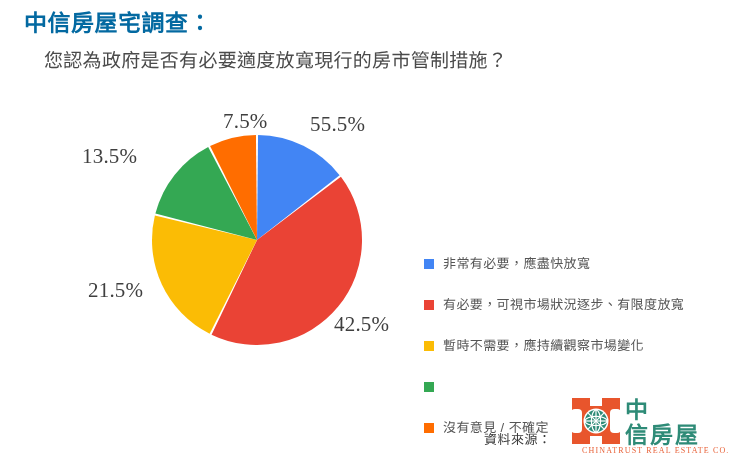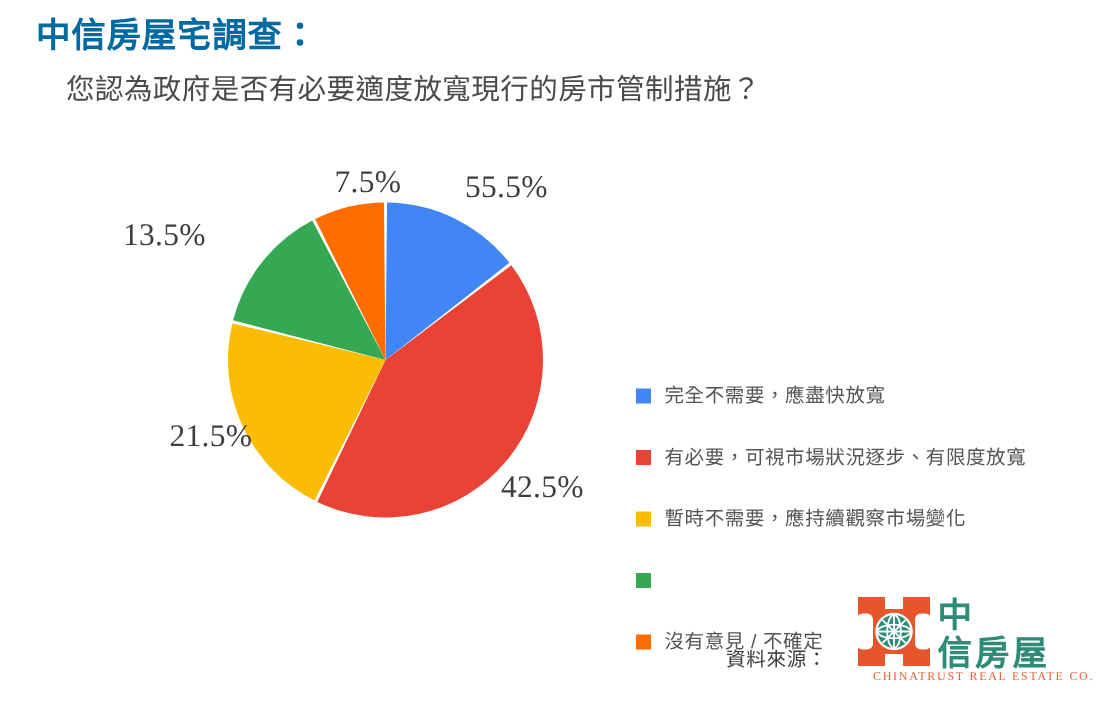--- a/index.html
+++ b/index.html
@@ -67,21 +67,21 @@
   .slice-label {
     position: absolute;
     font-family: "Liberation Serif", "DejaVu Serif", serif;
     font-size: 21px;
     color: #3f3f3f;
     white-space: nowrap;
     letter-spacing: 0.2px;
   }
   #label-0 { left: 214px; top: 7px; }   
   #label-1 { left: 238px; top: 207px; } 
-  #label-2 { left: -8px;  top: 173px; margin-left: 25px; } 
+  #label-2 { left: -8px;  top: 173px; } 
   #label-3 { left: -14px; top: 39px; }  
   #label-4 { left: 90px;  top: 4px; margin-left: 37px; }   
 
   
   #legend {
     position: absolute;
     left: 424px;
     top: 138px;
     width: 300px;
   }
@@ -176,21 +176,21 @@
     <div class="slice-label" id="label-1">42.5%</div>
     <div class="slice-label" id="label-2">21.5%</div>
     <div class="slice-label" id="label-3">13.5%</div>
     <div class="slice-label" id="label-4">7.5%</div>
   </div>
 
   <div id="legend">
 
     <div class="legend-item">
       <span class="legend-swatch" style="background:#4285F4"></span>
-      <span class="legend-label">完全不需要，應盡快放寬</span>
+      <span class="legend-label">非常有必要，應盡快放寬</span>
     </div>
 
     <div class="legend-item">
       <span class="legend-swatch" style="background:#EA4335"></span>
       <span class="legend-label">有必要，可視市場狀況逐步、有限度放寬</span>
     </div>
 
     <div class="legend-item">
       <span class="legend-swatch" style="background:#FBBC05"></span>
       <span class="legend-label">暫時不需要，應持續觀察市場變化</span>

